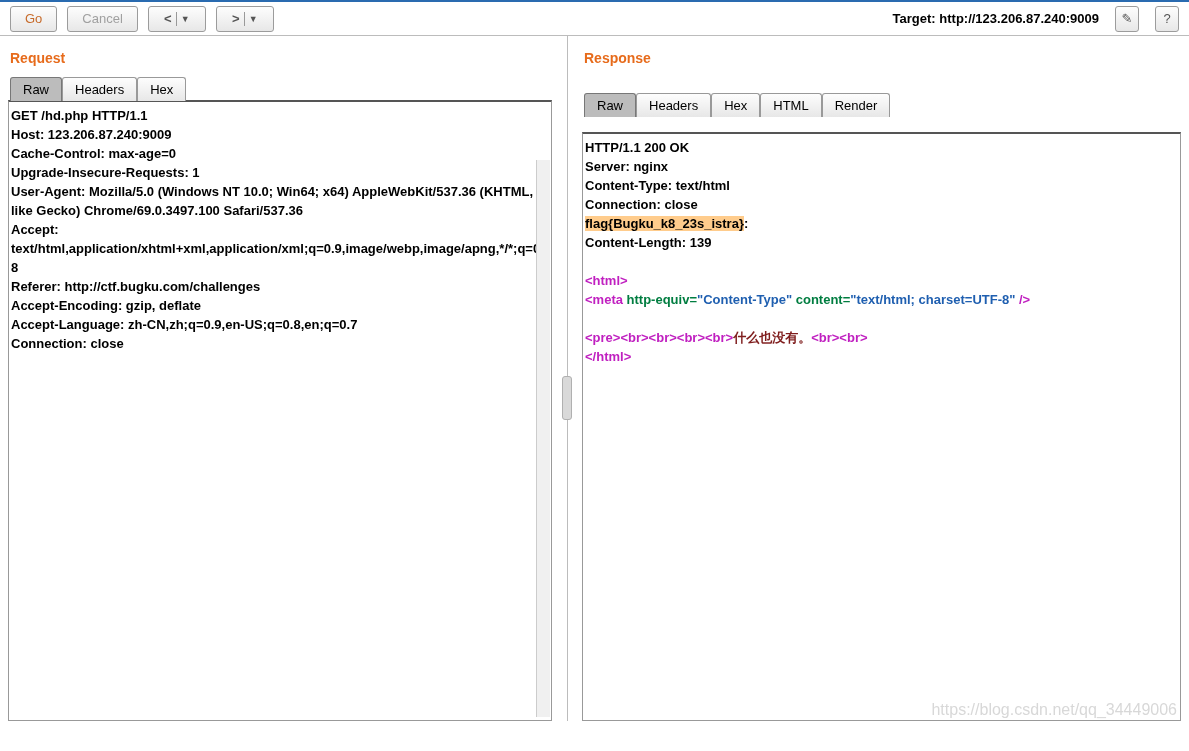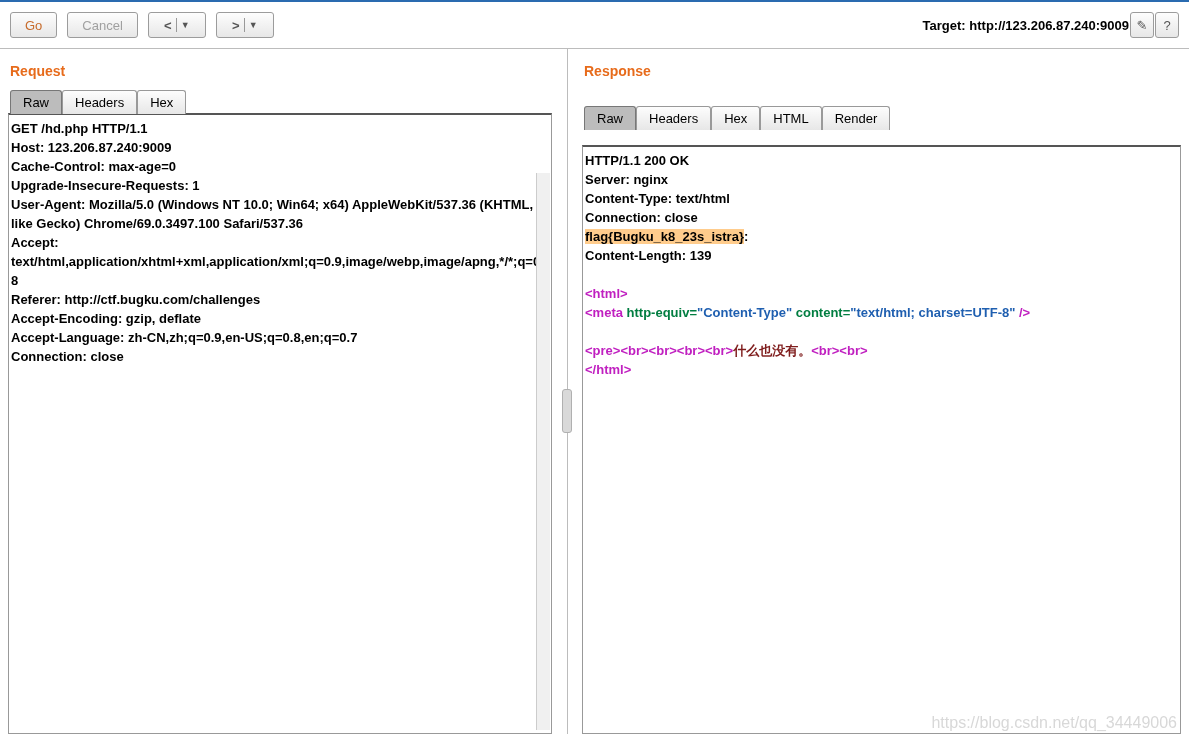--- a/index.html
+++ b/index.html
@@ -9,35 +9,35 @@
     font-family: Arial, Helvetica, sans-serif;
     font-size: 13px;
     background: #fff;
     overflow: hidden;
   }
   .topbar {
     height: 2px;
     background: #2a6bb0;
   }
   .toolbar {
-    height: 47px;
+    height: 34px;
     display: flex;
     align-items: center;
     padding: 0 10px;
     border-bottom: 1px solid #bcbcbc;
     justify-content: space-between;
   }
   .toolbar-left {
     display: flex;
     gap: 10px;
   }
   .toolbar-right {
     display: flex;
     align-items: center;
-    gap: 1px;
+    gap: 16px;
     justify-content: flex-end;
   }
   .btn {
     display: inline-flex;
     justify-content: center;
     align-items: center;
     height: 26px;
     background: linear-gradient(#fdfdfd, #e7e7e7);
     border: 1px solid #9c9c9c;
     border-radius: 3px;

